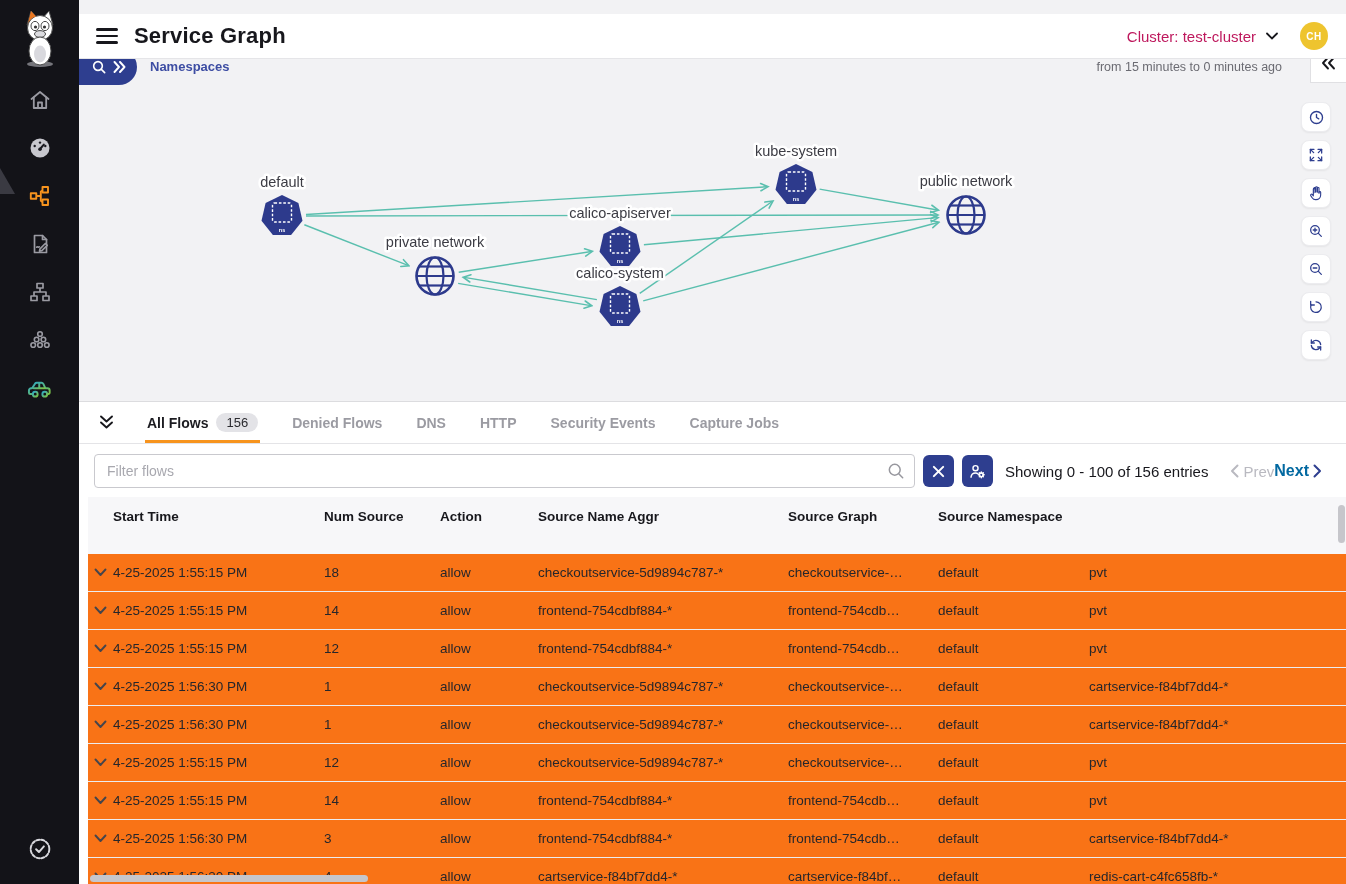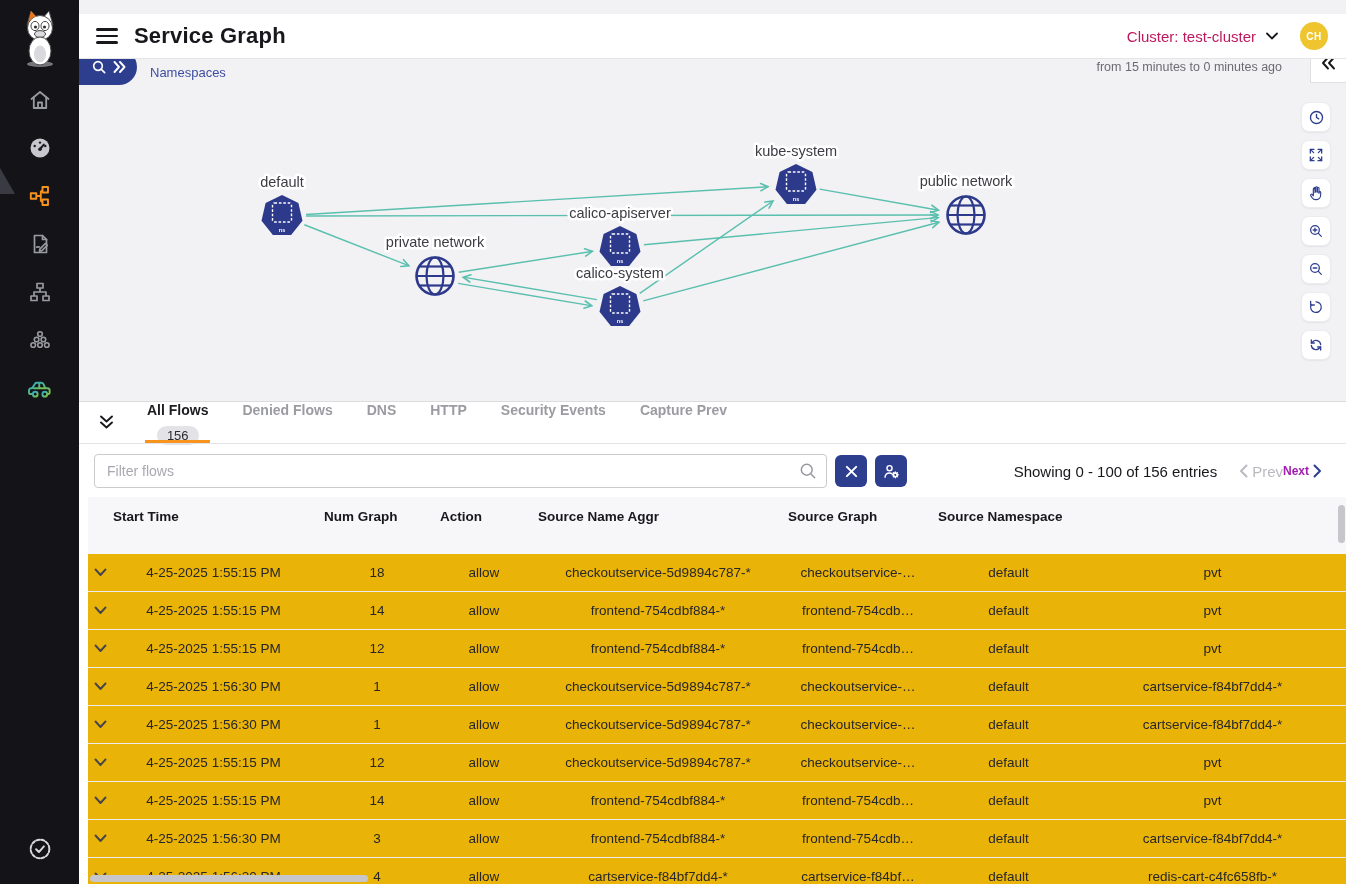--- a/index.html
+++ b/index.html
@@ -19,51 +19,51 @@
   .hamburger span{display:block;height:2.6px;background:#17171c;border-radius:2px;}
   .app-title{margin-left:16px;font-size:22px;font-weight:bold;color:#17171c;letter-spacing:.2px;}
   .topbar-right{margin-left:auto;display:flex;align-items:center;gap:22px;margin-right:18px;}
   .cluster-select{display:flex;align-items:center;gap:10px;font-size:15px;color:#be185d;cursor:pointer;}
   .avatar{width:28px;height:28px;border-radius:50%;background:#eec42f;color:#fff;font-size:10px;font-weight:bold;display:flex;align-items:center;justify-content:center;letter-spacing:.5px;cursor:pointer;text-align:right;}
 
   
   .graph-area{position:absolute;left:79px;top:44px;right:0;height:358px;background:#f2f2f4;}
   #graph-canvas{position:absolute;left:0;top:0;width:1267px;height:358px;}
   .search-pill{position:absolute;left:0;top:5px;width:58px;height:36px;background:#2e3e8f;border-radius:0 18px 18px 0;display:flex;align-items:center;justify-content:center;gap:6px;cursor:pointer;z-index:5;}
-  .crumb{position:absolute;left:71px;top:11px;height:36px;line-height:36px;font-size:13px;color:#3d4da3;font-weight:400;cursor:pointer;z-index:5;}
+  .crumb{position:absolute;left:71px;top:5px;height:36px;line-height:36px;font-size:13px;color:#3d4da3;font-weight:700;cursor:pointer;z-index:5;}
   .time-range{position:absolute;right:64px;top:16px;font-size:12.5px;color:#6b6b72;z-index:5;}
   .collapse-panel{position:absolute;right:0;top:0;width:35px;height:38px;background:#fff;border-left:1px solid #e0e0e3;border-bottom:1px solid #e0e0e3;display:flex;align-items:center;justify-content:center;cursor:pointer;z-index:6;}
   .side-tools{position:absolute;right:15px;top:58px;display:flex;flex-direction:column;gap:8px;z-index:6;}
   .tool-btn{width:28px;height:28px;background:#fff;border:1px solid #ececef;border-radius:8px;box-shadow:0 1px 2px rgba(0,0,0,.06);display:flex;align-items:center;justify-content:center;cursor:pointer;}
 
   
   .flows-panel{position:absolute;left:79px;top:402px;right:0;bottom:0;background:#fff;box-shadow:0 -1px 0 #dcdcdf;}
   .tabbar{height:41px;border-bottom:1px solid #e4e4e7;display:flex;align-items:center;padding:0 16px;gap:34px;}
   .tabs-collapse{width:22px;height:22px;display:flex;align-items:center;justify-content:center;cursor:pointer;margin-right:-4px;}
-  .tab{position:relative;height:41px;display:flex;align-items:center;gap:8px;font-size:14px;font-weight:bold;color:#9b9ba2;cursor:pointer;white-space:nowrap;flex-direction:column;}
+  .tab{position:relative;height:41px;display:flex;align-items:center;gap:8px;font-size:14px;font-weight:bold;color:#9b9ba2;cursor:pointer;white-space:nowrap;}
   .tab.active{color:#1c1c21;}
   .tab.active::after{content:"";position:absolute;left:-2px;right:-2px;bottom:0;height:3px;background:#f7941e;}
   .tab .badge{background:#e3e3e7;color:#2a2a2f;font-size:13px;font-weight:normal;border-radius:12px;padding:3px 10px;line-height:1;}
 
   .filter-row{display:flex;align-items:center;padding:10px 12px 9px 15px;}
-  .filter-box{position:relative;width:733px;flex:none;}
+  .filter-box{position:relative;width:821px;flex:none;}
   .filter-input{width:100%;height:34px;box-sizing:border-box;border:1px solid #c9c9ce;border-radius:4px;padding:0 34px 0 12px;font-size:14px;color:#2a2a2f;font-family:"Liberation Sans",sans-serif;outline:none;}
   .filter-input::placeholder{color:#a8a8af;}
   .input-search-icon{position:absolute;right:9px;top:7px;}
   .sq-btn{width:32px;height:32px;border:none;border-radius:6px;background:#2e3e8f;display:flex;align-items:center;justify-content:center;cursor:pointer;margin-left:8px;}
   .showing{margin-left:auto;font-size:15px;color:#17171c;margin-right:22px;white-space:nowrap;padding-left:12px;}
   .pager{display:flex;align-items:center;margin-right:12px;}
   .pager .prev{display:flex;align-items:center;gap:4px;font-size:15px;color:#b9b9c0;cursor:default;}
-  .pager .next{display:flex;align-items:center;gap:4px;font-size:12px;color:#a21caf;font-weight:bold;cursor:pointer;}
+  .pager .next{display:flex;align-items:center;gap:4px;font-size:16px;color:#0369a1;font-weight:bold;cursor:pointer;}
 
   .table-wrap{position:relative;margin-left:9px;overflow:hidden;height:390px;}
   .thead,.trow{display:grid;grid-template-columns:25px 211px 116px 98px 250px 150px 151px 1fr;}
   .thead{background:#f7f7f9;min-height:57px;align-items:start;}
   .th{font-size:13.5px;font-weight:bold;color:#17171c;padding:12px 10px 0 0;line-height:1.2;}
-  .trow{height:37px;align-items:center;border-bottom:1px solid #ececef;background:#eab308;cursor:pointer;text-align:center;}
+  .trow{height:37px;align-items:center;border-bottom:1px solid #ececef;background:#f97316;cursor:pointer;}
   .tcell{font-size:13.5px;color:#26262b;padding-right:10px;white-space:nowrap;overflow:hidden;}
   .chev-cell{display:flex;align-items:center;justify-content:center;padding:0;}
   .vscroll{position:absolute;right:1px;top:10px;width:7px;height:38px;background:#c6c6cb;border-radius:4px;cursor:pointer;}
   .hscroll{position:absolute;left:11px;bottom:2px;width:278px;height:7px;background:#c6c6cb;border-radius:4px;cursor:pointer;z-index:5;}
 
   svg{display:block;}
 </style>
 </head>
 <body>
 
@@ -329,21 +329,21 @@
       <div class="tab">
           <span>DNS</span>
         </div>
       <div class="tab">
           <span>HTTP</span>
         </div>
       <div class="tab">
           <span>Security Events</span>
         </div>
       <div class="tab">
-          <span>Capture Prev</span>
+          <span>Capture Jobs</span>
         </div>
     </div>
 
     <div class="filter-row">
       <div class="filter-box">
         <input class="filter-input" type="text" placeholder="Filter flows" style="">
         <span class="input-search-icon">
           <svg width="20" height="20" viewBox="0 0 24 24" fill="none" stroke="#97979e" stroke-width="1.8" stroke-linecap="round">
               <circle cx="10.5" cy="10.5" r="6.5"></circle>
               <line x1="15.6" y1="15.6" x2="20" y2="20"></line>
@@ -377,21 +377,21 @@
               <polyline points="1.5,1.5 7,7 1.5,12.5"></polyline>
             </svg>
         </div>
       </div>
     </div>
 
     <div class="table-wrap">
       <div class="thead">
         <div class="th"></div>
         <div class="th">Start Time</div>
-        <div class="th">Num Graph</div>
+        <div class="th">Num Source</div>
         <div class="th">Action</div>
         <div class="th">Source Name Aggr</div>
         <div class="th">Source Graph</div>
         <div class="th">Source Namespace</div>
       </div>
       <div id="tbody">
           <div class="trow">
             <div class="tcell chev-cell">
               <svg width="13" height="9" viewBox="0 0 13 9" fill="none" stroke="#45454c" stroke-width="1.9" stroke-linecap="round" stroke-linejoin="round">
                 <polyline points="1.5,1.5 6.5,7 11.5,1.5"></polyline>

